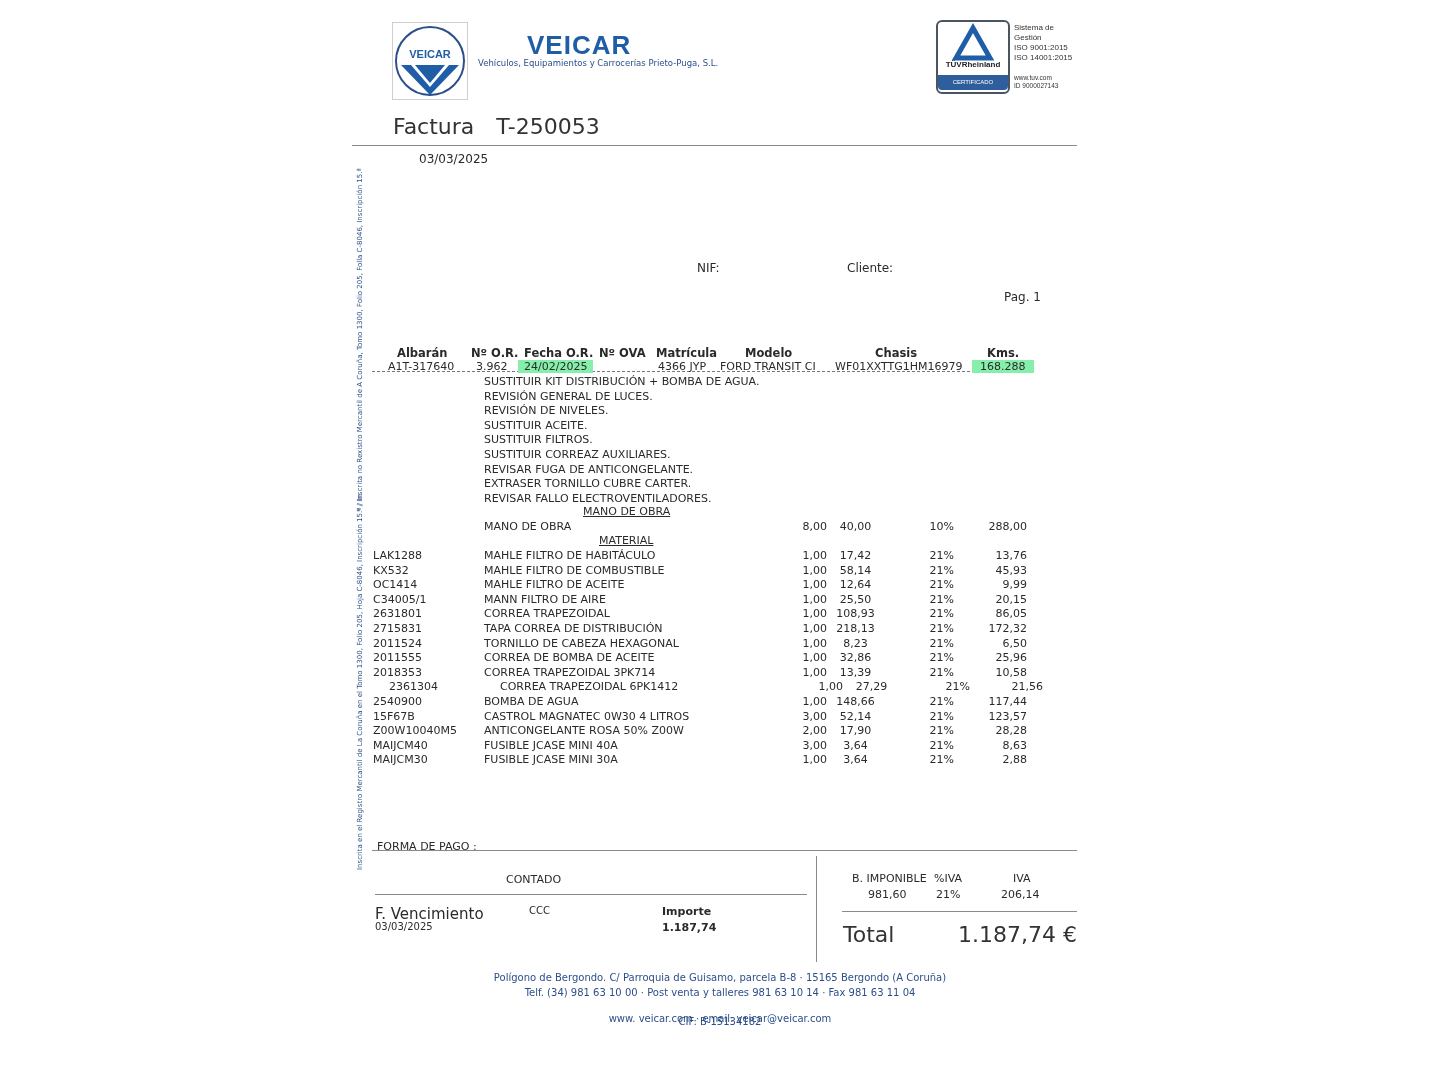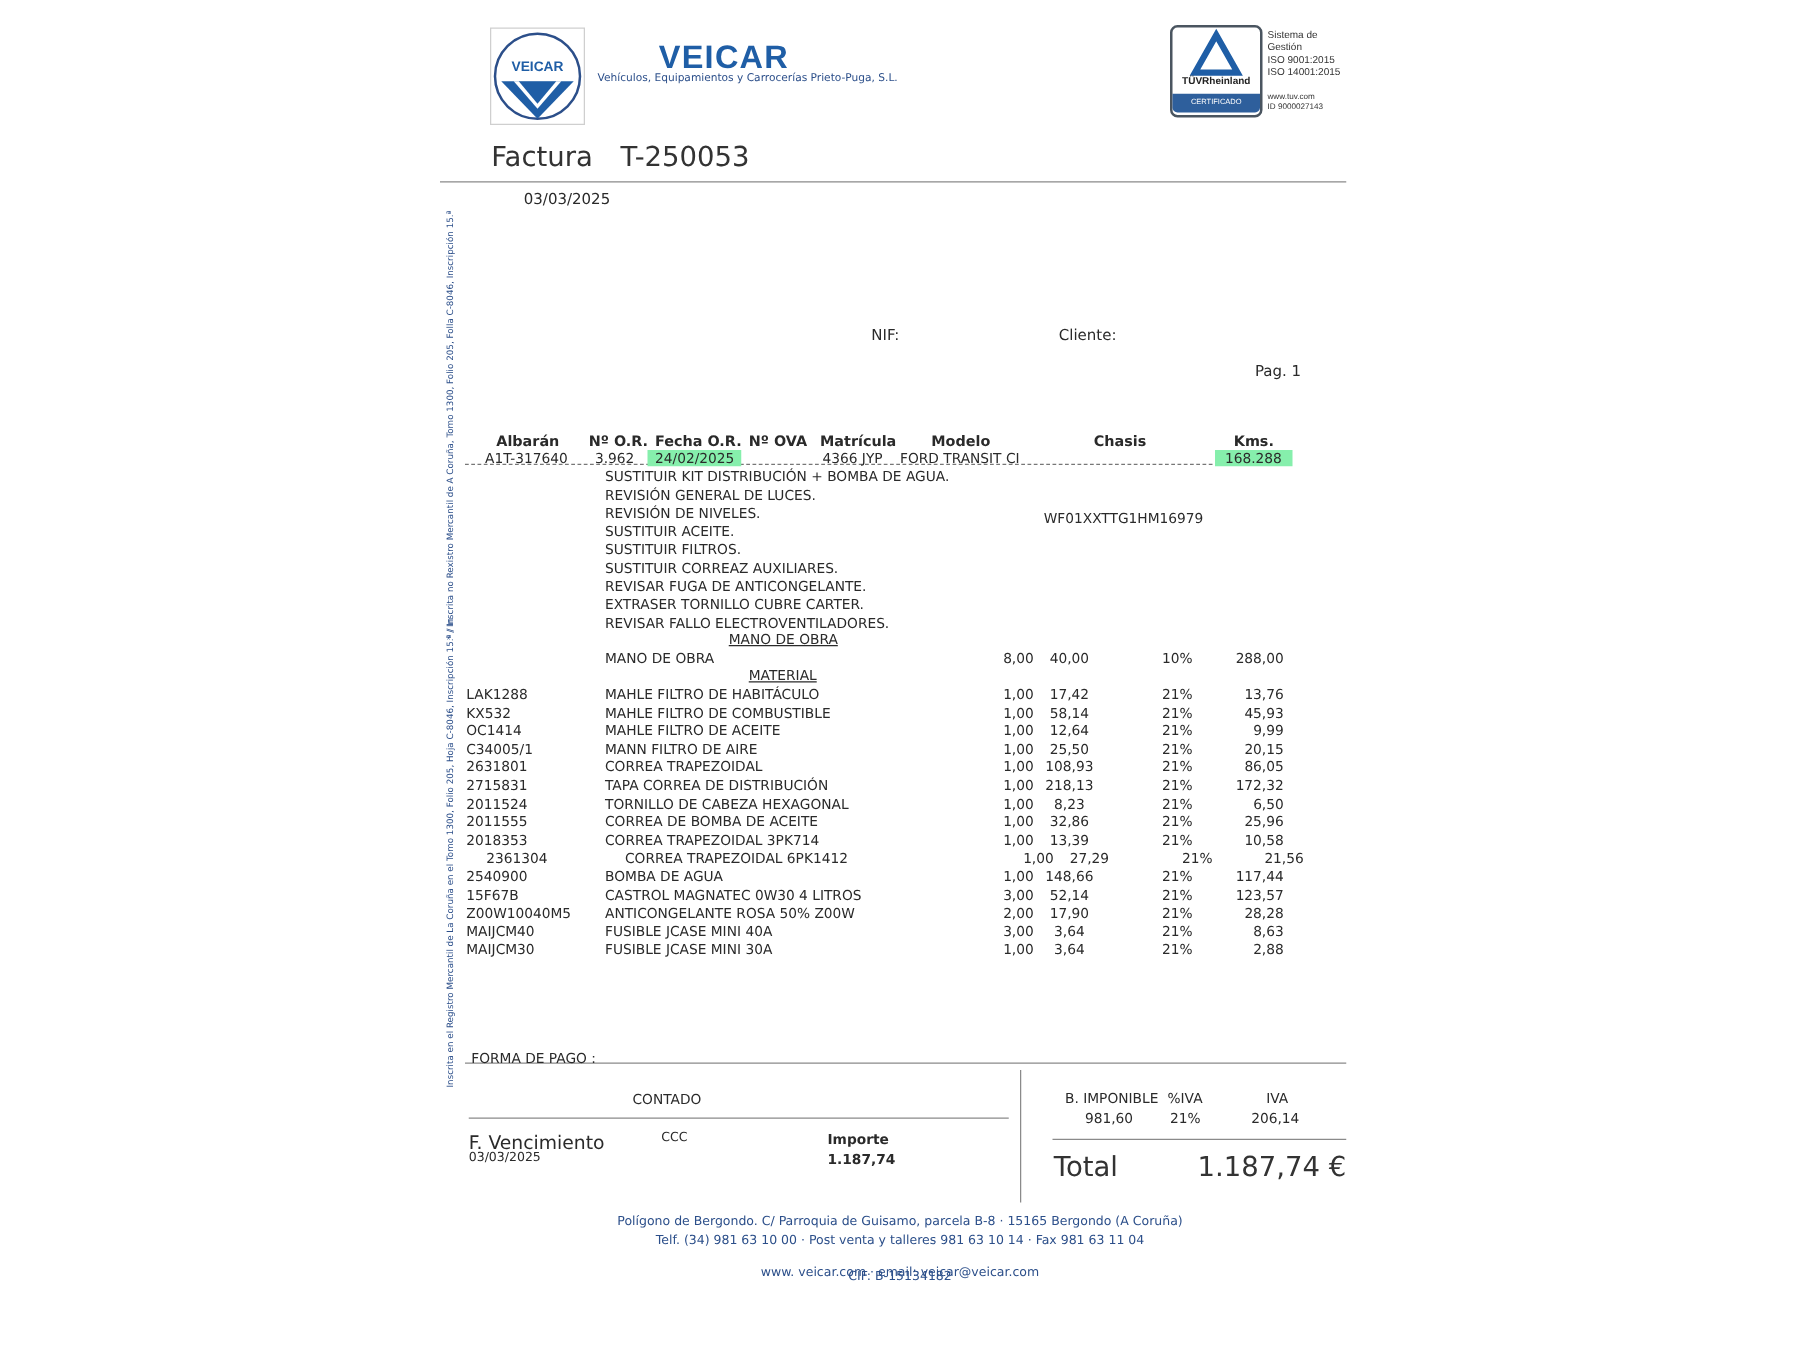--- a/index.html
+++ b/index.html
@@ -88,21 +88,21 @@
 <div class="abs th" style="left:745px;">Modelo</div>
 <div class="abs th" style="left:875px;">Chasis</div>
 <div class="abs th" style="left:987px;">Kms.</div>
 
 <div class="abs dash-line"></div>
 <div class="abs tr" style="left:388px;">A1T-317640</div>
 <div class="abs tr" style="left:476px;">3.962</div>
 <div class="abs tr hl" style="left:518px;padding:0 6px;">24/02/2025</div>
 <div class="abs tr" style="left:658px;">4366 JYP</div>
 <div class="abs tr" style="left:720px;">FORD TRANSIT CI</div>
-<div class="abs tr" style="left:835px;margin-top:48px;">WF01XXTTG1HM16979</div>
+<div class="abs tr" style="left:835px;">WF01XXTTG1HM16979</div>
 <div class="abs tr hl" style="left:972px;padding:0 8px;">168.288</div>
 
 <div class="abs desc" style="top:375px;">
   <div>SUSTITUIR KIT DISTRIBUCIÓN + BOMBA DE AGUA.</div>
   <div>REVISIÓN GENERAL DE LUCES.</div>
   <div>REVISIÓN DE NIVELES.</div>
   <div>SUSTITUIR ACEITE.</div>
   <div>SUSTITUIR FILTROS.</div>
   <div>SUSTITUIR CORREAZ AUXILIARES.</div>
   <div>REVISAR FUGA DE ANTICONGELANTE.</div>

